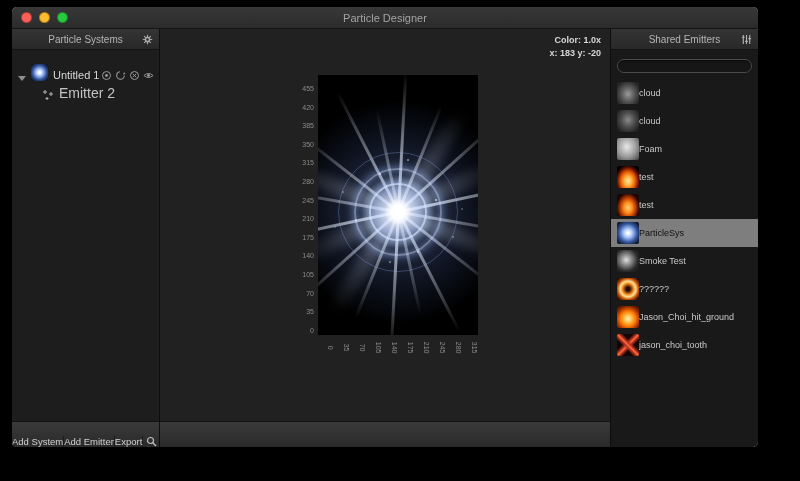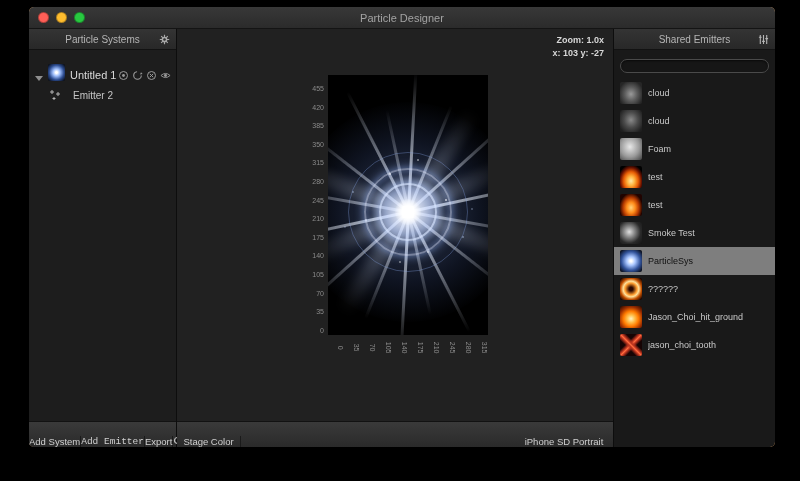--- a/index.html
+++ b/index.html
@@ -1,49 +1,49 @@
 <!DOCTYPE html>
 <html><head>
 <meta charset="utf-8">
 <style>
   * { box-sizing: border-box; margin: 0; padding: 0; }
   html,body { width:800px; height:481px; background:#000; font-family:"Liberation Sans",sans-serif; overflow:hidden; }
 
-  .window{position:absolute;left:29px;top:7px;width:746px;height:440px;background:#fdba74;border-radius:5px;overflow:hidden;display:flex;flex-direction:column;box-shadow:0 14px 40px rgba(0,0,0,.9);}
+  .window{position:absolute;left:12px;top:7px;width:746px;height:440px;background:#fdba74;border-radius:5px;overflow:hidden;display:flex;flex-direction:column;box-shadow:0 14px 40px rgba(0,0,0,.9);}
 
   
   .titlebar{height:22px;flex:0 0 auto;background:linear-gradient(#383838,#2b2b2b);border-bottom:1px solid #141414;display:flex;align-items:center;position:relative;}
   .lights{display:flex;gap:7px;padding-left:9px;z-index:2;}
   .light{width:11px;height:11px;border-radius:50%;border:0.5px solid rgba(0,0,0,.3);}
   .light.red{background:#ff5f57;} .light.yellow{background:#febc2e;} .light.green{background:#28c840;}
   .win-title{position:absolute;left:0;right:0;text-align:center;font-size:11px;color:#a3a3a3;}
 
   .main{flex:1;display:flex;min-height:0;}
   .panel{display:flex;flex-direction:column;min-height:0;}
   .panel.left{width:148px;background:#1d1d1d;border-right:1px solid #0d0d0d;}
   .panel.center{flex:1;background:#212121;min-width:0;}
-  .panel.right{width:162px;background:#191919;border-left:1px solid #0d0d0d;}
+  .panel.right{width:148px;background:#191919;border-left:1px solid #0d0d0d;}
 
   .panel-header{height:21px;flex:0 0 auto;background:linear-gradient(#343434,#282828);border-bottom:1px solid #121212;display:flex;align-items:center;justify-content:center;position:relative;font-size:10px;color:#b5b5b5;}
   .ph-icon{position:absolute;right:5px;top:4px;width:13px;height:13px;display:flex;align-items:center;justify-content:center;}
 
   
   .tree{flex:1;padding-top:9px;overflow:hidden;}
   .tree-row{display:flex;align-items:flex-end;height:22px;padding:0 5px 0 6px;font-size:11px;color:#dadada;}
   .disclosure{width:0;height:0;border-left:4px solid transparent;border-right:4px solid transparent;border-top:5px solid #8f8f8f;margin-right:5px;flex:0 0 auto;}
   .sys-thumb{width:17px;height:17px;border-radius:2px;margin-right:5px;flex:0 0 auto;background:radial-gradient(circle at 50% 50%, #ffffff 8%, #9dbdfb 30%, #2b4b8f 62%, #05070d 95%);}
   .row-icons{margin-left:auto;display:flex;gap:3px;align-items:center;}
   .mini-icon{width:11px;height:11px;display:block;}
-  .emitter-row{height:20px;padding-left:20px;font-size:10px;color:#c5c5c5;gap:7px;}
+  .emitter-row{height:20px;padding-left:30px;font-size:14px;color:#c5c5c5;}
   .emitter-row svg{margin-right:5px;}
 
   
   .bottom-bar{flex:0 0 auto;height:26px;background:linear-gradient(#3a3a3a,#2a2a2a);border-top:1px solid #121212;display:flex;align-items:flex-end;font-size:9.5px;color:#d0d0d0;}
   .bb-btn{display:flex;align-items:center;justify-content:center;border-right:1px solid #1a1a1a;white-space:nowrap;}
-  .bb-add-system{flex:1.05;} .bb-add-emitter{flex:1.1;font-family:Liberation Mono, monospace;} .bb-export{flex:0.72;}
+  .bb-add-system{flex:1.05;} .bb-add-emitter{flex:1.1;} .bb-export{flex:0.72;}
   .bb-tool{width:22px;border-right:none;}
   .bb-stage-color{width:64px;}
   .bb-spacer{flex:1;border-right:1px solid #1a1a1a;}
   .bb-device{width:98px;border-right:none;}
 
   
   .preview-area{flex:1;position:relative;min-height:0;background:#212121;}
   .zoom-overlay{position:absolute;top:5px;right:9px;text-align:right;font-size:9px;font-weight:bold;color:#d8d8d8;line-height:1.4;z-index:3;}
 
   .stage-block{position:absolute;left:50%;top:46px;transform:translateX(-50%);display:grid;grid-template-columns:26px 160px;grid-template-rows:260px 24px;}
@@ -73,21 +73,21 @@
   .ring-c{width:120px;height:120px;left:-60px;top:-60px;border:1px solid rgba(140,170,240,.32);border-radius:50%;}
   .core-glow{width:72px;height:72px;left:-36px;top:-36px;border-radius:50%;background:radial-gradient(circle, rgba(255,255,255,.95) 0%, rgba(190,210,255,.6) 45%, rgba(120,150,230,0) 75%);filter:blur(1px);}
   .core{width:26px;height:26px;left:-13px;top:-13px;border-radius:50%;background:radial-gradient(circle,#fff 32%, rgba(255,255,255,0) 75%);}
   .dots{width:2px;height:2px;left:-1px;top:-1px;border-radius:50%;background:rgba(255,255,255,.9);box-shadow:38px -12px 0 rgba(255,255,255,.7),-42px 8px 0 rgba(220,230,255,.6),20px 40px 0 rgba(255,255,255,.5),-18px -38px 0 rgba(255,255,255,.6),55px 25px 0 rgba(200,220,255,.45),-55px -20px 0 rgba(200,220,255,.4),10px -52px 0 rgba(255,255,255,.5),-8px 50px 0 rgba(255,255,255,.45),64px -3px 0 rgba(200,220,255,.35),-63px 15px 0 rgba(200,220,255,.3);}
   .crosshair{left:-6px;top:-6px;width:12px;height:12px;}
 
   
   .search-wrap{flex:0 0 auto;padding:5px 6px 4px;}
   .search-input{width:100%;height:14px;border-radius:8px;background:#161616;border:1px solid #4a4a4a;box-shadow:inset 0 1px 2px rgba(0,0,0,.6);color:#ddd;font-size:9px;padding:0 8px;outline:none;font-family:"Liberation Sans",sans-serif;}
   .se-list{flex:1;overflow:hidden;padding-top:2px;}
-  .se-item{height:28px;display:flex;align-items:center;gap:6px;padding:0 6px;}
+  .se-item{height:28px;display:flex;align-items:center;padding:0 6px;}
   .se-item.selected{background:#7e7e7e;}
   .se-item.selected .se-label{color:#101010;}
   .thumb{width:22px;height:22px;border-radius:2px;flex:0 0 auto;background-color:#111;}
   .se-label{font-size:9px;color:#c9c9c9;white-space:nowrap;overflow:hidden;}
   .t0{background:#1c1c1c radial-gradient(ellipse at 50% 55%, #9a9a9a 0%, #5c5c5c 40%, #262626 80%);}
   .t1{background:#1a1a1a radial-gradient(ellipse at 50% 45%, #8a8a8a 0%, #4a4a4a 45%, #1f1f1f 85%);}
   .t2{background:radial-gradient(ellipse at 45% 40%, #e8e8e8 0%, #9a9a9a 55%, #4a4a4a 95%);}
   .t3{background:radial-gradient(ellipse 60% 75% at 50% 68%, #ffe9a8 0%, #ffb23e 28%, #e85d04 55%, #6b1200 80%, #000 100%);}
   .t4{background:radial-gradient(ellipse 55% 70% at 50% 62%, #ffd27a 0%, #ff8c1a 35%, #b63a00 65%, #200300 95%);}
   .t5{background:radial-gradient(circle at 50% 50%, #ffffff 6%, #a9c6ff 28%, #33549c 60%, #04060c 95%);}
@@ -176,22 +176,22 @@
               <line x1="6.8" y1="6.8" x2="10" y2="10" stroke="#bdbdbd" stroke-width="1.4"></line>
             </svg>
         </div>
       </div>
     </div>
 
     <div class="panel center">
 
       <div class="preview-area">
         <div class="zoom-overlay">
-          <div>Zoom: 1.0x</div>
-          <div>x: 103 y: -27</div>
+          <div>Color: 1.0x</div>
+          <div>x: 183 y: -20</div>
         </div>
 
         <div class="stage-block">
           <div class="y-axis">
             <span>455</span>
               <span>420</span>
             <span>385</span>
               <span>350</span>
             <span>315</span>
               <span>280</span>
@@ -240,23 +240,21 @@
               <span>175</span>
             <span>210</span>
               <span>245</span>
             <span>280</span>
               <span>315</span>
           </div>
         </div>
       </div>
 
       <div class="bottom-bar">
-        <div class="bb-btn bb-stage-color">Stage Color</div>
         <div class="bb-spacer"></div>
-        <div class="bb-btn bb-device">iPhone SD Portrait</div>
       </div>
     </div>
 
     <div class="panel right">
       <div class="panel-header">
         <span>Shared Emitters</span>
         <span class="ph-icon">
           <svg class="mini-icon" viewBox="0 0 12 12">
               <g stroke="#b5b5b5" stroke-width="1.2">
                 <line x1="2.5" y1="1" x2="2.5" y2="11"></line>
@@ -288,29 +286,29 @@
           <span class="se-label">Foam</span>
         </div>
         <div class="se-item">
           <span class="thumb t3"></span>
           <span class="se-label">test</span>
         </div>
         <div class="se-item">
           <span class="thumb t4"></span>
           <span class="se-label">test</span>
         </div>
-        <div class="se-item">
-          <span class="thumb t6"></span>
-          <span class="se-label">Smoke Test</span>
-        </div>
         <div class="se-item selected">
           <span class="thumb t5"></span>
           <span class="se-label">ParticleSys</span>
         </div>
         <div class="se-item">
+          <span class="thumb t6"></span>
+          <span class="se-label">Smoke Test</span>
+        </div>
+        <div class="se-item">
           <span class="thumb t7"></span>
           <span class="se-label">??????</span>
         </div>
         <div class="se-item">
           <span class="thumb t10"></span>
           <span class="se-label">Jason_Choi_hit_ground</span>
         </div>
         <div class="se-item">
           <span class="thumb t9"></span>
           <span class="se-label">jason_choi_tooth</span>

